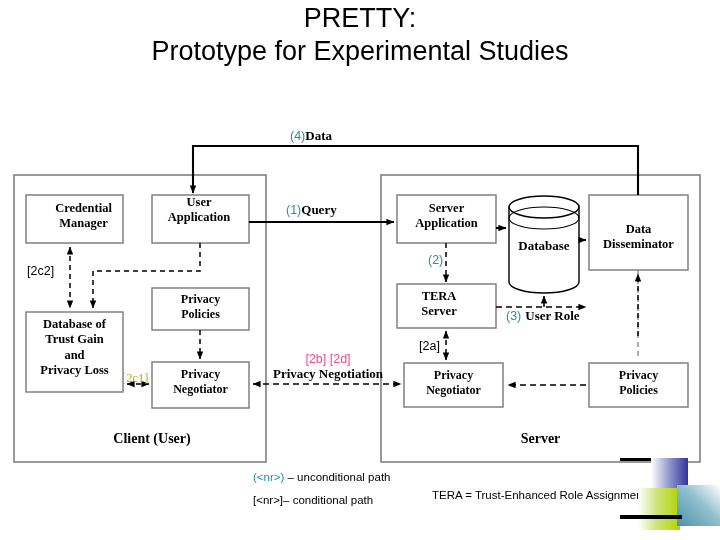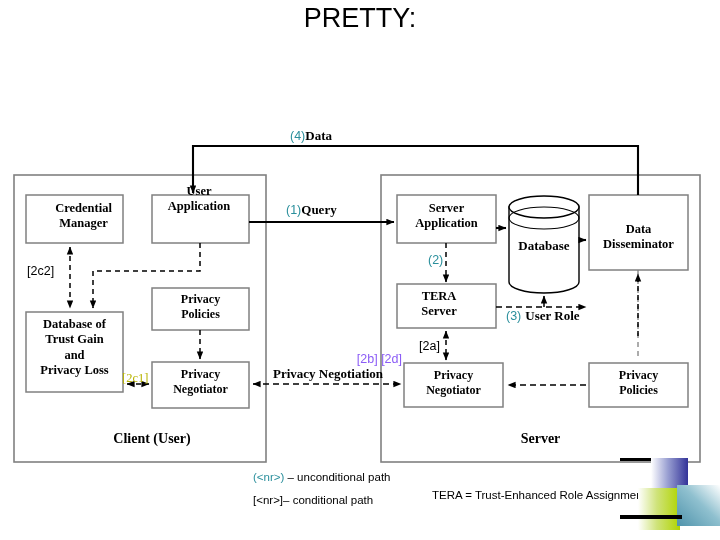--- a/index.html
+++ b/index.html
@@ -25,39 +25,40 @@
   .cyl-lbl{font-size:13px;}
 
   .flow{position:absolute;white-space:nowrap;font-family:"Liberation Serif",serif;}
   .flow .num{font-family:"Liberation Sans",sans-serif;font-weight:400;font-size:12.5px;}
   .flow .num.teal{color:#2a8f9c;}
   .flow .num.olive{color:#b8b400;font-family:Liberation Serif, serif;}
   .flow .num.blk{color:#000;}
   .flow .txt{font-family:"Liberation Serif",serif;font-weight:700;font-size:13px;color:#000;}
 
   .stack{position:absolute;text-align:center;white-space:nowrap;}
-  .stack .num{font-family:"Liberation Sans",sans-serif;font-size:12.5px;color:#8b5cf6;display:block;text-align:right;}
+  .stack .num{font-family:"Liberation Sans",sans-serif;font-size:12.5px;color:#ec4899;display:block;}
   .stack .txt{font-family:"Liberation Serif",serif;font-weight:700;font-size:13px;color:#000;display:block;}
 
   
   .legend{position:absolute;font-family:"Liberation Sans",sans-serif;font-size:11.5px;
           white-space:nowrap;color:#000;}
   .legend .k{color:#2a8f9c;}
   .legend .kb{color:#000;}
 
   
   .deco{position:absolute;}
 </style>
 </head>
 <body>
 
 <div id="slide">
 
   <div class="title-block">
     <div class="title-line">PRETTY:</div>
+    <div class="title-line">Prototype for Experimental Studies</div>
   </div>
 
   <svg id="diagram" viewBox="0 0 720 540">
     <defs>
       <marker id="ah" markerWidth="9" markerHeight="9" refX="7.6" refY="3.2" orient="auto" markerUnits="userSpaceOnUse">
         <path d="M0,0 L8,3.2 L0,6.4 z" fill="#000"></path>
       </marker>
       <marker id="ahl" markerWidth="9" markerHeight="9" refX="0.4" refY="3.2" orient="auto" markerUnits="userSpaceOnUse">
         <path d="M8,0 L0,3.2 L8,6.4 z" fill="#000"></path>
       </marker>
@@ -128,21 +129,21 @@
 
     <path d="M200,243 L200,271 L93,271 L93,308" fill="none" stroke="#000" stroke-width="1.5" stroke-dasharray="5,4" marker-end="url(#ah)"></path>
 
     <path d="M200,330 L200,359" fill="none" stroke="#000" stroke-width="1.5" stroke-dasharray="5,4" marker-end="url(#ah)"></path>
   </svg>
 
   <div class="lbl box-lbl" style="left:26px;top:201px;width:115px;">
     <span>Credential</span><br>
     <span>Manager</span>
   </div>
-  <div class="lbl box-lbl" style="left:152px;top:184px;width:94px;text-align:center;">
+  <div class="lbl box-lbl" style="left:152px;top:195px;width:94px;text-align:center;">
     <span>User</span><br>
     <span>Application</span>
   </div>
   <div class="lbl box-lbl" style="left:20px;top:317px;width:109px;">
     <span>Database of</span><br>
     <span>Trust Gain</span><br>
     <span>and</span><br>
     <span>Privacy Loss</span>
   </div>
   <div class="lbl box-lbl sm" style="left:152px;top:292px;width:97px;">

